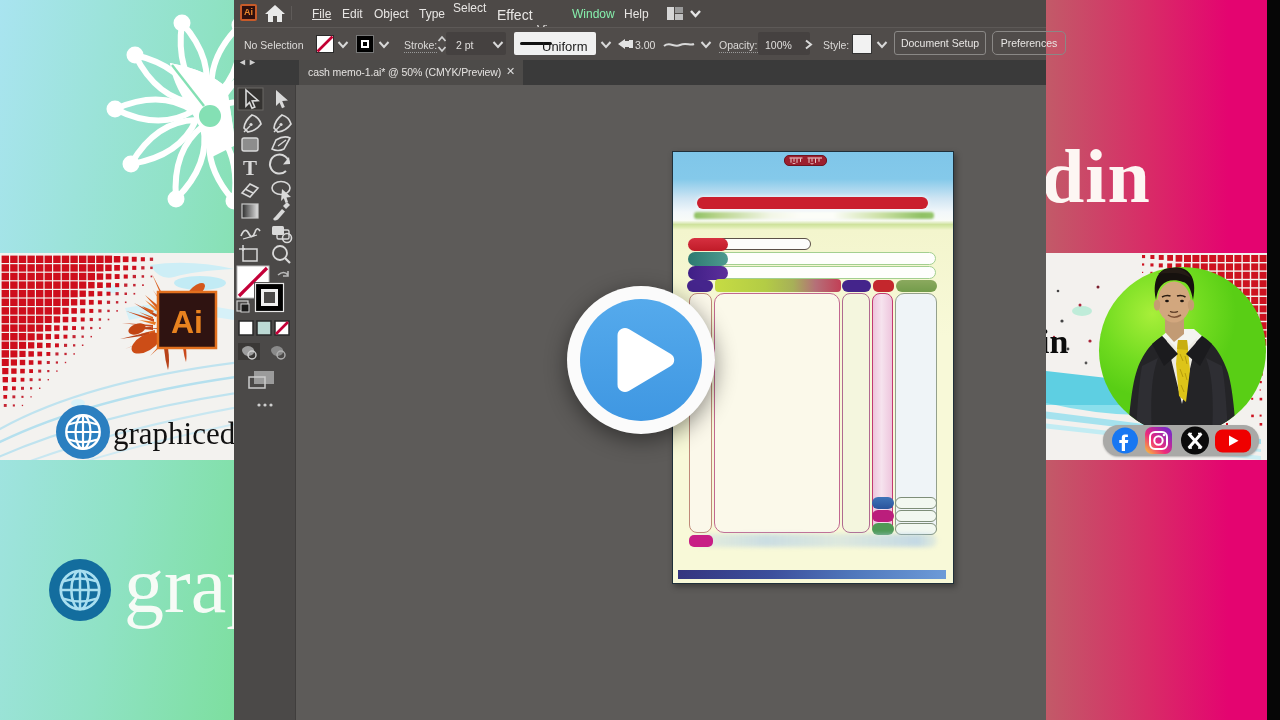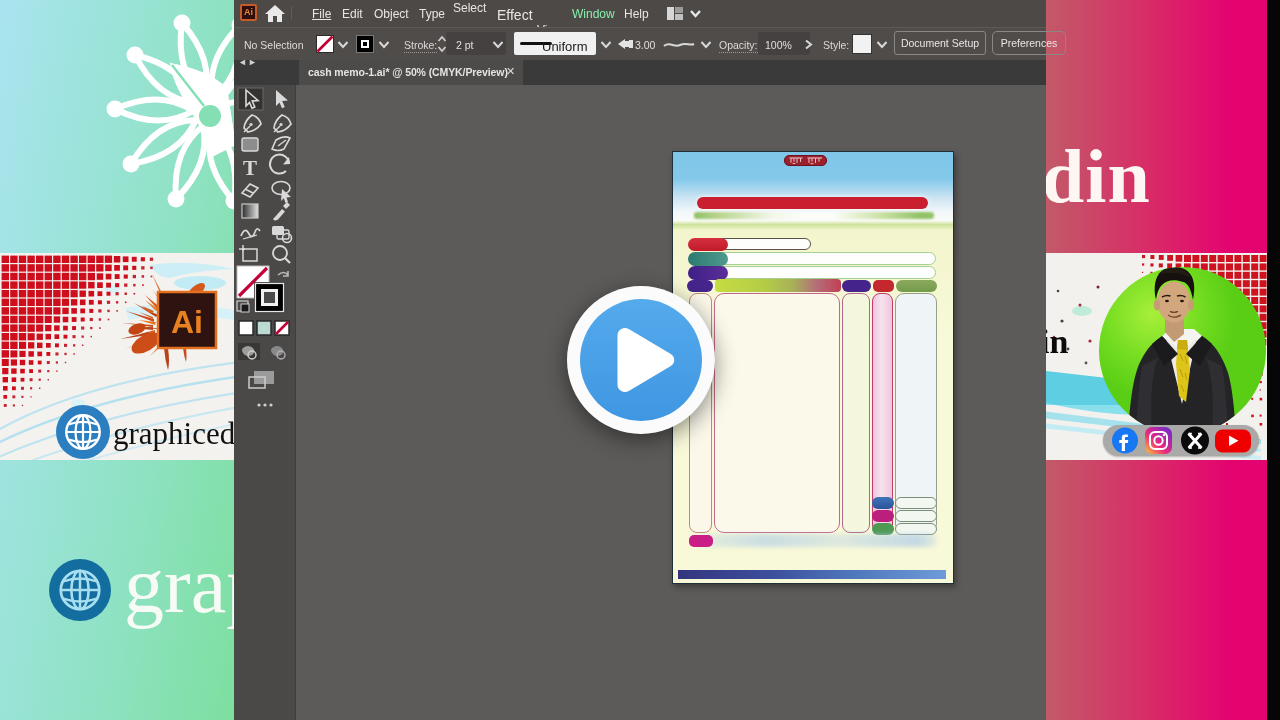--- a/index.html
+++ b/index.html
@@ -655,21 +655,21 @@
 <div class="abs" style="left:589px;top:39px;color:#dcdad8;font-size:10.5px;">Style:</div>
 <div class="abs" style="left:618px;top:34px;width:20px;height:20px;background:#f2f2f2;border:1px solid #333;"></div>
 <svg class="abs" style="left:642px;top:40px;" width="12" height="9" viewBox="0 0 12 9">
         <path d="M1.5 2 l4.5 5 l4.5 -5" stroke="#d8d8d8" stroke-width="2" fill="none"></path>
       </svg>
 <div class="abs" style="left:660px;top:31px;width:92px;height:24px;border:1px solid #8a8886;border-radius:3px;color:#e8e6e4;font-size:10.5px;text-align:center;line-height:22px;">Document Setup</div>
 <div class="abs" style="left:758px;top:31px;width:74px;height:24px;border:1px solid #8a8886;border-radius:5px;color:#e8e6e4;font-size:10.5px;text-align:center;line-height:22px;">Preferences</div>
 
 <div class="abs" style="left:0;top:60px;width:812px;height:25px;background:#3a3a3a;"></div>
 <div class="abs" style="left:65px;top:60px;width:224px;height:25px;background:#4d4b49;"></div>
-<div class="abs" style="left:74px;top:66px;color:#e5e3e1;font-size:10.5px;font-weight:bold;letter-spacing:-0.1px;">cash memo-1.ai* @ 50% (CMYK/Preview)</div>
+<div class="abs" style="left:74px;top:66px;color:#e5e3e1;font-size:10.5px;font-weight:normal;letter-spacing:-0.1px;">cash memo-1.ai* @ 50% (CMYK/Preview)</div>
 <div class="abs" style="left:272px;top:65px;color:#dcdcdc;font-size:11px;">✕</div>
 <div class="abs" style="left:4px;top:57px;color:#cfcfcf;font-size:9px;letter-spacing:1px;">◄►</div>
 
 <div class="abs" style="left:0;top:85px;width:62px;height:635px;background:#4b4948;border-right:1px solid #403e3d;"></div>
 <svg class="abs" style="left:0;top:85px;" width="62" height="340" viewBox="0 0 62 340">
   <rect x="4" y="3" width="25" height="22" fill="#353331" stroke="#6a6864" stroke-width="1"></rect>
         <path d="M12 5 L24 15.5 L18.2 16 L20.8 22 L18 23.2 L15.5 17.5 L12 21 Z" fill="none" stroke="#d9d9d9" stroke-width="1.6"></path>
         <path d="M42 5 L54 15.5 L48.2 16 L50.8 22 L48 23.2 L45.5 17.5 L42 21 Z" fill="#d9d9d9"></path>
         <path d="M18 30 q -7 5 -8 13 l 4 4 q 8 -1 13 -8 q -2 -7 -9 -9 z" fill="none" stroke="#d9d9d9" stroke-width="1.7"></path>
         <circle cx="17" cy="39.5" r="1.6" fill="#d9d9d9"></circle>

